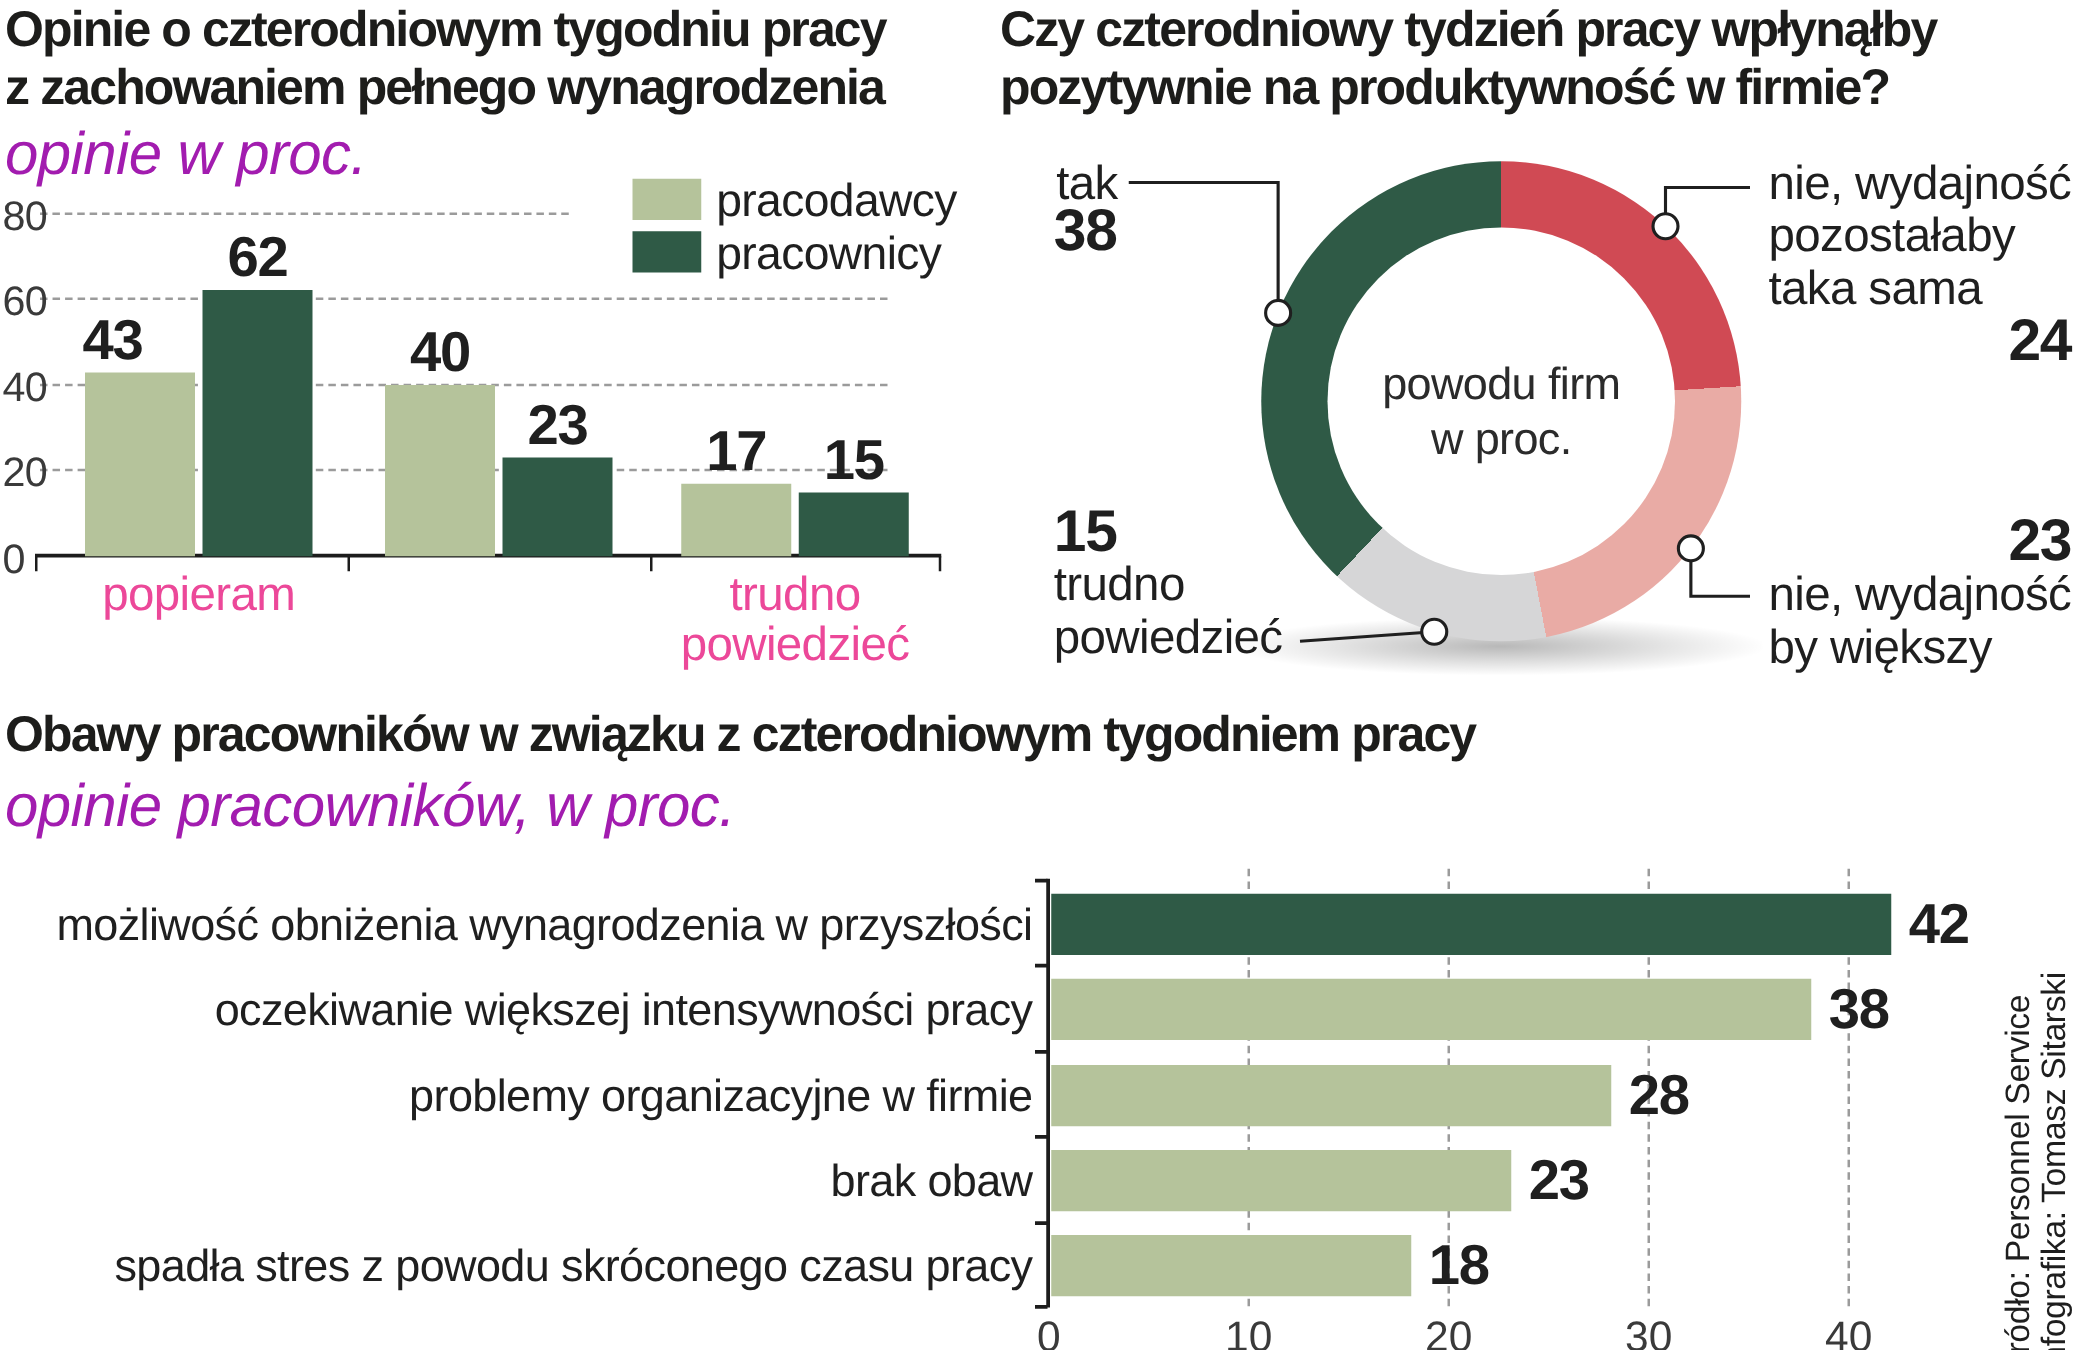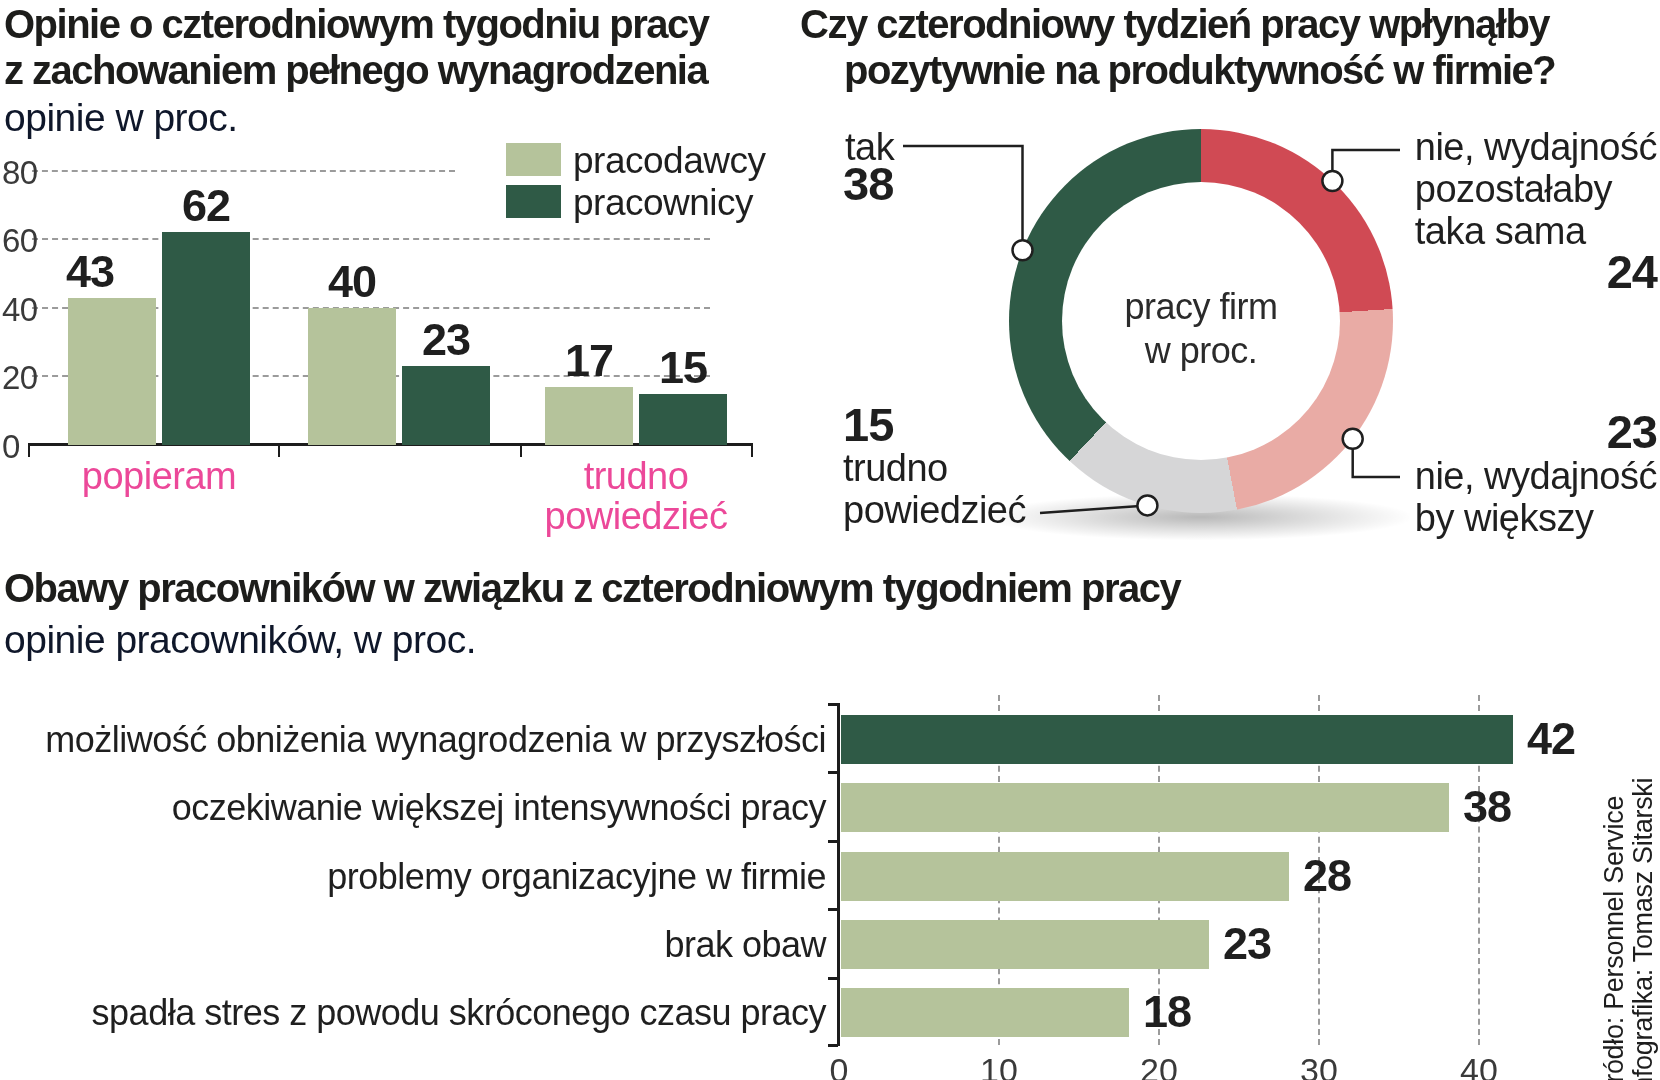--- a/index.html
+++ b/index.html
@@ -1,20 +1,20 @@
 <!DOCTYPE html>
 <html><head>
 <meta charset="utf-8">
 <style>
   html,body{margin:0;padding:0;background:#fff;}
   #stage{position:relative;width:1660px;height:1080px;background:#fff;overflow:hidden;
          font-family:"Liberation Sans",sans-serif;color:#1e1e1c;}
   .abs{position:absolute;}
   .title{font-size:40px;font-weight:700;letter-spacing:-1.5px;color:#1d1d1b;white-space:nowrap;}
-  .subtitle{font-size:39px;font-weight:400;letter-spacing:-0.5px;color:#0f172a;white-space:nowrap;}
+  .subtitle{font-size:48px;font-weight:400;letter-spacing:-0.5px;color:#a21caf;white-space:nowrap;font-style:italic;}
   .ticklab{font-size:33px;color:#3a3a3a;letter-spacing:-0.5px;}
   .vlabel{font-size:45px;font-weight:700;color:#1f1f1f;letter-spacing:-1px;}
   .catlab{font-size:38px;color:#ec4899;text-align:center;letter-spacing:-0.5px;white-space:pre-line;line-height:40px;}
   .hgrid{height:0;border-top:2px dashed #9b9b9b;}
   .vgrid{width:0;border-left:2px dashed #9b9b9b;}
   .axis{background:#1c1c1c;}
   .legend-swatch{width:55px;height:33px;}
   .legend-label{font-size:37px;color:#1f1f1f;letter-spacing:-0.5px;white-space:nowrap;}
   .donut-label{font-size:38px;color:#1f1f1f;letter-spacing:-0.5px;line-height:42px;white-space:nowrap;}
   .donut-num{font-size:47px;font-weight:700;color:#1f1f1f;letter-spacing:-1px;line-height:44px;}
@@ -40,27 +40,27 @@
   <div id="left-chart"></div>
 
   <div class="abs axis" style="left:28px;top:443px;width:725px;height:3px;"></div>
 
   <div class="abs legend-swatch" style="left: 506px; top: 143px; background: rgb(181, 195, 155);" id="legend-swatch-1"></div>
   <div class="abs legend-label" style="left:573px;top:140px;">pracodawcy</div>
   <div class="abs legend-swatch" style="left: 506px; top: 185px; background: rgb(47, 90, 70);" id="legend-swatch-2"></div>
   <div class="abs title" style="left:800px;top:2px;">Czy czterodniowy tydzień pracy wpłynąłby</div>
 
   <div class="abs legend-label" style="left:573px;top:182px;">pracownicy</div>
-  <div class="abs title" style="left:844px;top:48px;text-align:center;">pozytywnie na produktywność w firmie?</div>
+  <div class="abs title" style="left:800px;top:48px;text-align:center;">pozytywnie na produktywność w firmie?</div>
 
   <div id="donut-shadow" class="abs" style="left:990px;top:494px;width:420px;height:46px;"></div>
   <div id="donut-ring" class="abs" style="left: 1009px; top: 129px; width: 384px; height: 384px; background: conic-gradient(rgb(208, 74, 84) 0%, rgb(208, 74, 84) 24%, rgb(233, 171, 165) 24%, rgb(233, 171, 165) 47%, rgb(214, 214, 215) 47%, rgb(214, 214, 215) 62%, rgb(47, 90, 70) 62%, rgb(47, 90, 70) 100%);"></div>
   <div id="donut-hole" class="abs" style="left:1062px;top:182px;width:278px;height:278px;"></div>
   <div id="donut-center" class="abs" style="left:1061px;top:285px;width:280px;">
-    <div>pracy firm</div>
+    <div>powodu firm</div>
     <div>w proc.</div>
   </div>
 
   <div class="abs donut-label" style="left:845px;top:126px;">tak</div>
   <div class="abs donut-num" style="left:843px;top:162px;">38</div>
 
   <div class="abs donut-label right-align" style="right:3px;top:126px;">
     <div>nie, wydajność</div>
     <div>pozostałaby</div>
     <div>taka sama</div>

